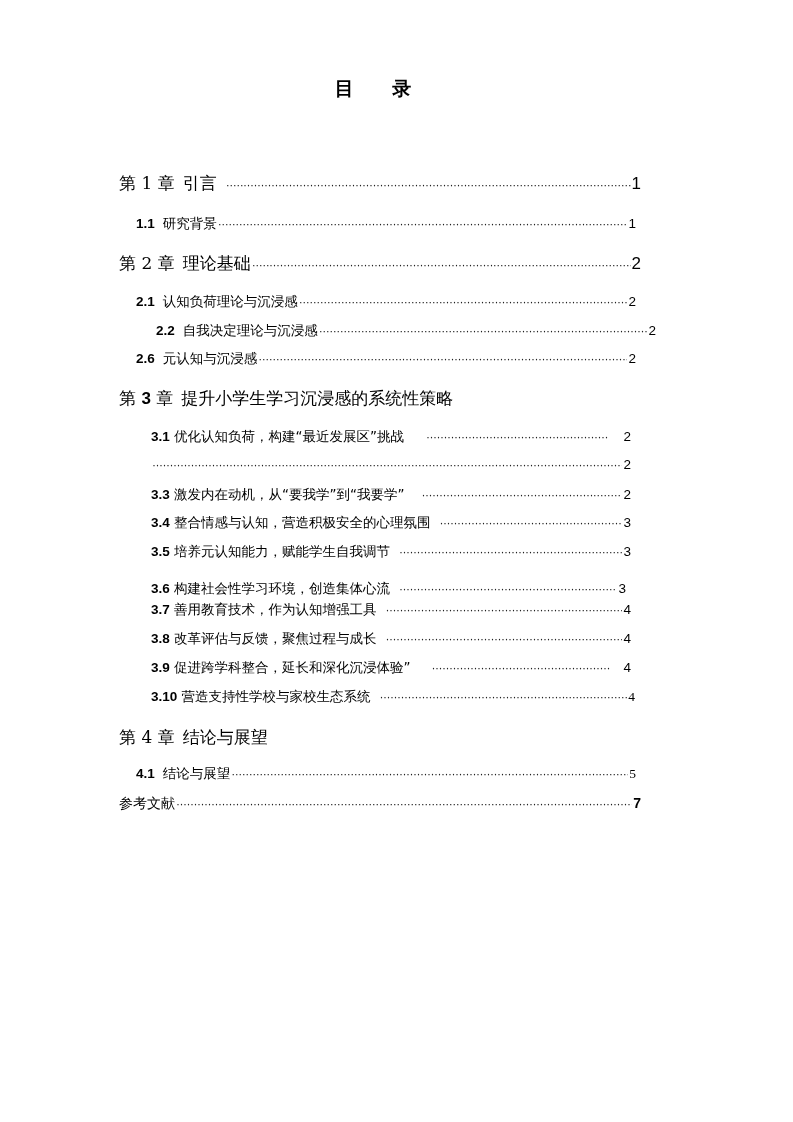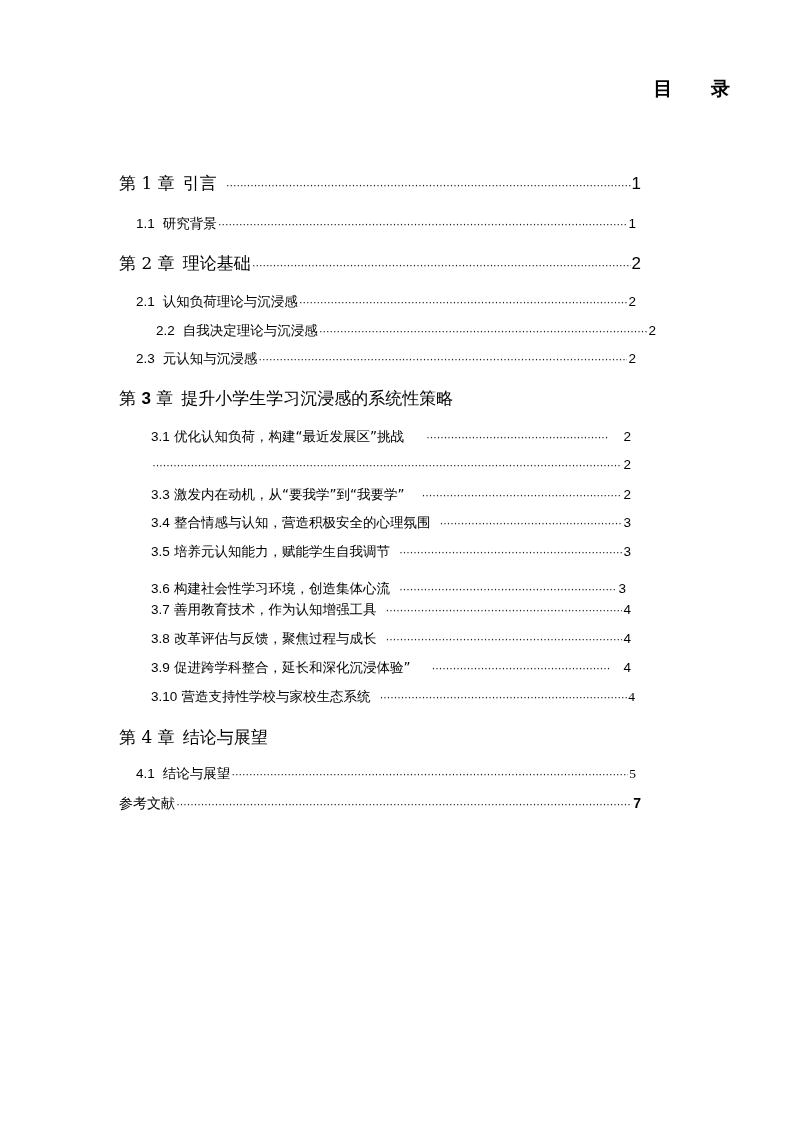--- a/index.html
+++ b/index.html
@@ -1,26 +1,26 @@
 <!DOCTYPE html>
 <html><head>
 <meta charset="utf-8">
 <style>
   html, body { margin: 0; padding: 0; background: #ffffff; }
   body { width: 793px; height: 1122px; position: relative; overflow: hidden; color: #000; }
   .title {
-    position: absolute; top: 76px; left: 0; width: 746px; text-align: right;
+    position: absolute; top: 76px; left: 0; width: 746px; text-align: center;
     font-family: "DejaVu Sans", sans-serif; font-weight: bold; font-size: 19px;
     letter-spacing: 16px; text-indent: 16px;
   }
   .entry {
     position: absolute; display: flex; align-items: baseline; white-space: nowrap;
   }
   .entry .lbl { flex: 0 0 auto; }
-  .entry .num { font-family: "Liberation Sans", sans-serif; font-weight: normal; }
+  .entry .num { font-family: "Liberation Sans", sans-serif; font-weight: bold; }
   .entry .dots {
     flex: 1 1 auto; overflow: hidden; margin: 0 1px; letter-spacing: 0px;
     font-family: "Liberation Sans", sans-serif; font-size: 12px; color: #222;
   }
   .entry .dots::before {
     content: "··························································································································································";
     letter-spacing: -0.5px;
   }
   .entry .pg { flex: 0 0 auto; font-family: "Liberation Sans", sans-serif; }
   .ch { left: 119px; width: 522px; font-family: "DejaVu Serif", serif; font-size: 17px; }
@@ -60,21 +60,21 @@
   <span class="pg">2</span>
 </div>
 
 <div class="entry sec" style="top:322px;margin-left:20px;">
   <span class="lbl"><span class="num">2.2</span><span class="gap"></span><span class="t">自我决定理论与沉浸感</span></span>
   <span class="dots"></span>
   <span class="pg">2</span>
 </div>
 
 <div class="entry sec" style="top:350px;">
-  <span class="lbl"><span class="num">2.3</span><span class="gap"></span><span class="t">元认知与沉浸感</span></span>
+  <span class="lbl"><span class="num">2.6</span><span class="gap"></span><span class="t">元认知与沉浸感</span></span>
   <span class="dots"></span>
   <span class="pg">2</span>
 </div>
 
 <div class="entry ch" style="top:387px;">
   <span class="lbl"><span>第</span> <span class="num" style="font-family:'Liberation Sans',sans-serif;font-weight:bold;">3</span> <span>章</span><span class="gap"></span><span>提升小学生学习沉浸感的系统性策略</span></span>
 </div>
 
 <div class="entry sub" style="top:428px;gap:13px;">
   <span class="lbl"><span class="num">3.1</span> <span>优化认知负荷，构建“最近发展区”挑战</span><span class="gap"></span></span>

